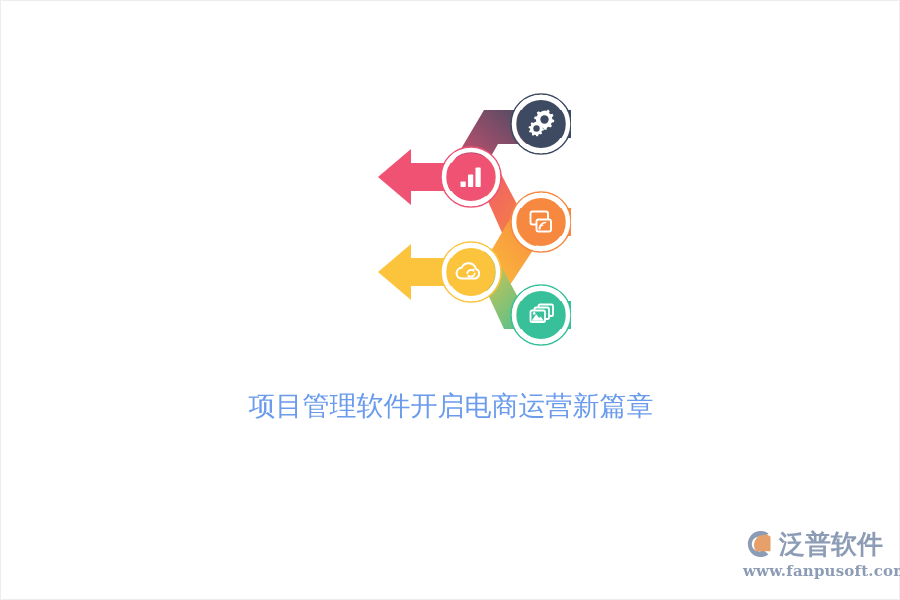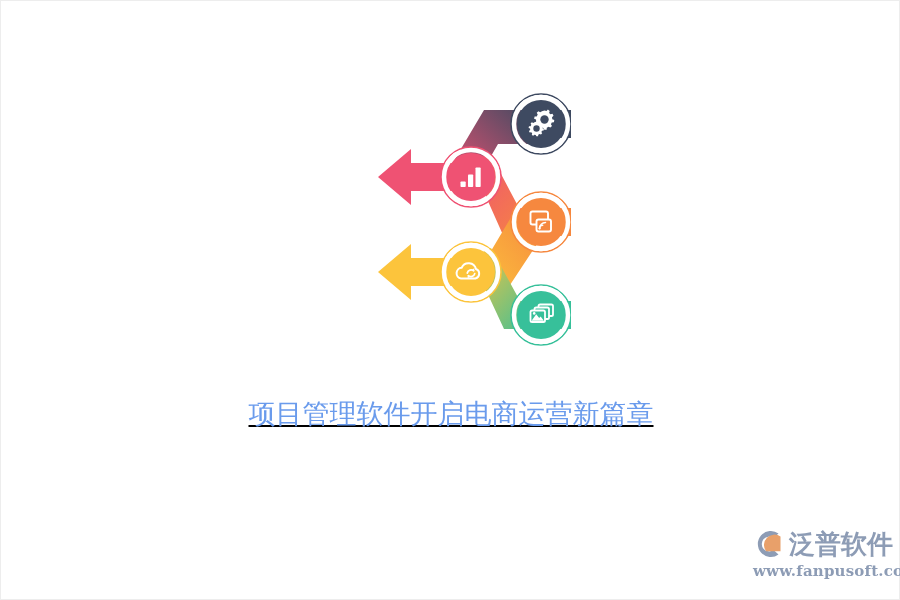--- a/index.html
+++ b/index.html
@@ -27,42 +27,41 @@
     top: 75px;
     width: 300px;
     height: 275px;
   }
   #infographic svg {
     display: block;
   }
   #caption {
     position: absolute;
     left: 0;
-    top: 392px;
+    top: 384px;
     width: 900px;
     text-align: center;
-    text-decoration: underline;
   }
   .cap-line {
     color: #6a9bec;
     font-family: "DejaVu Sans", "Liberation Sans", sans-serif;
     white-space: nowrap;
     letter-spacing: 0px;
   }
   .cap-line-1 {
     font-size: 27px;
     line-height: 42px;
   }
   .cap-line-2 {
     font-size: 30px;
     line-height: 46px;
   }
   #watermark {
     position: absolute;
-    right: 4px;
+    right: 14px;
     bottom: 10px;
     width: 142px;
     height: 64px;
   }
   #wm-top {
     display: flex;
     align-items: center;
     justify-content: flex-start;
     height: 38px;
   }

